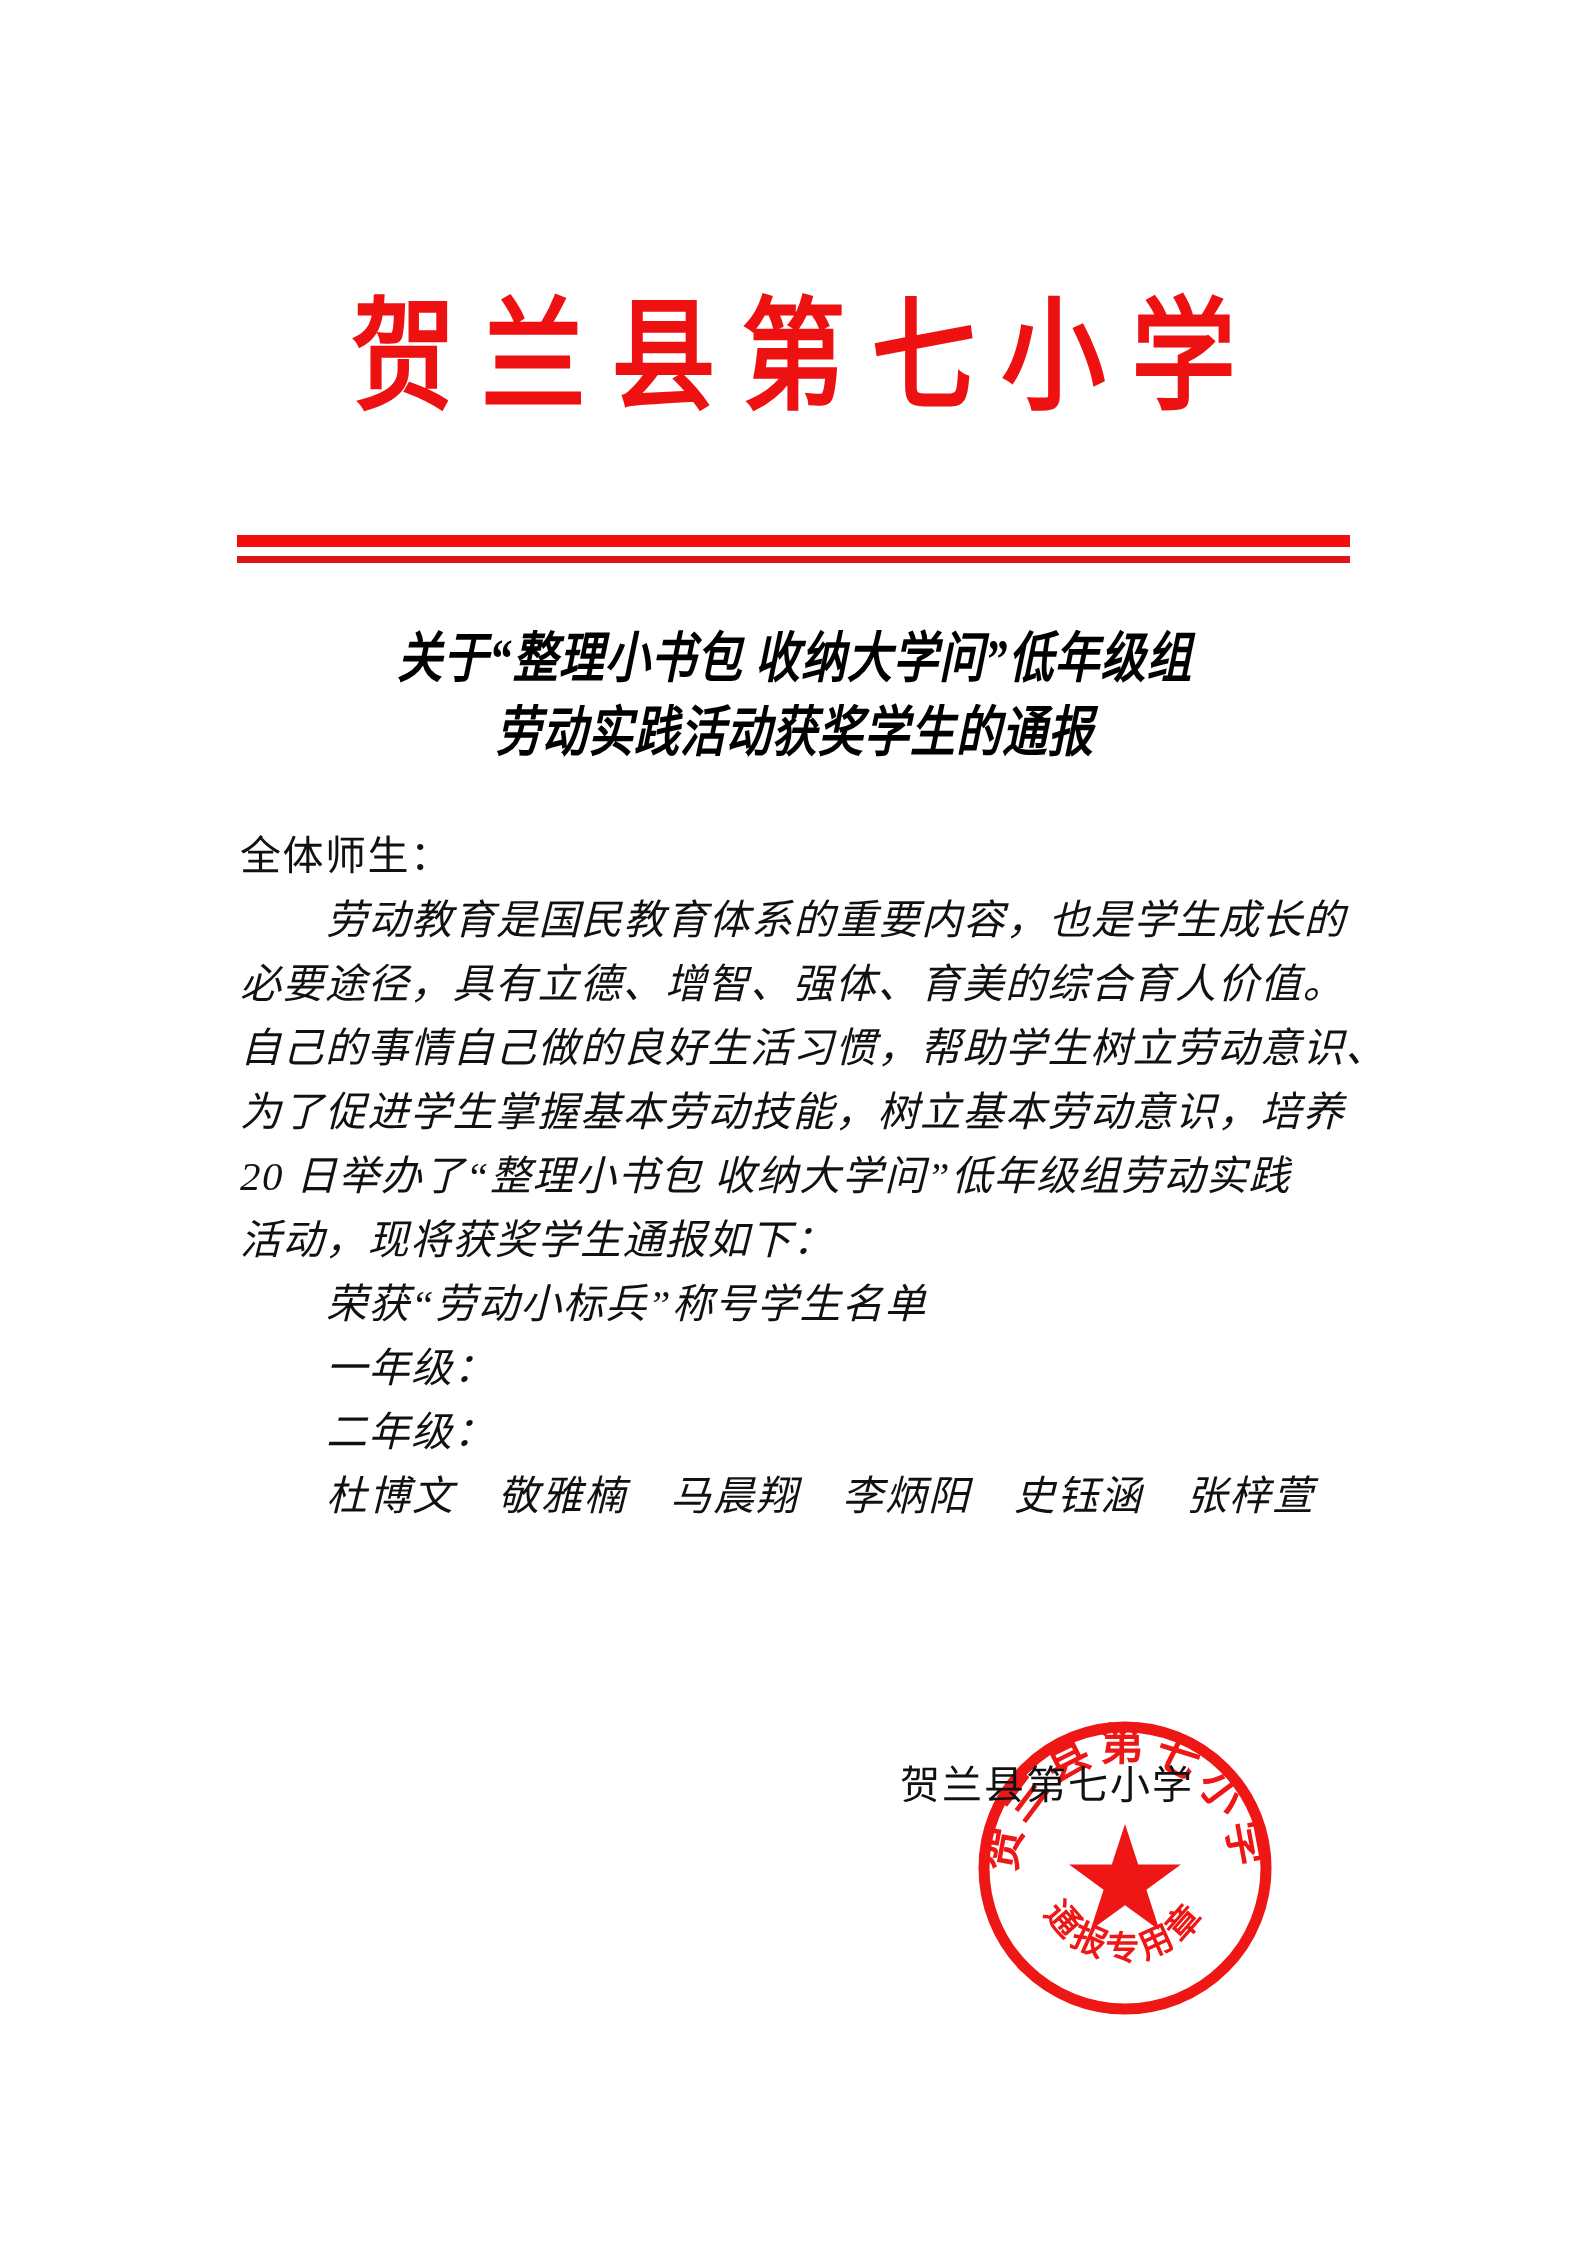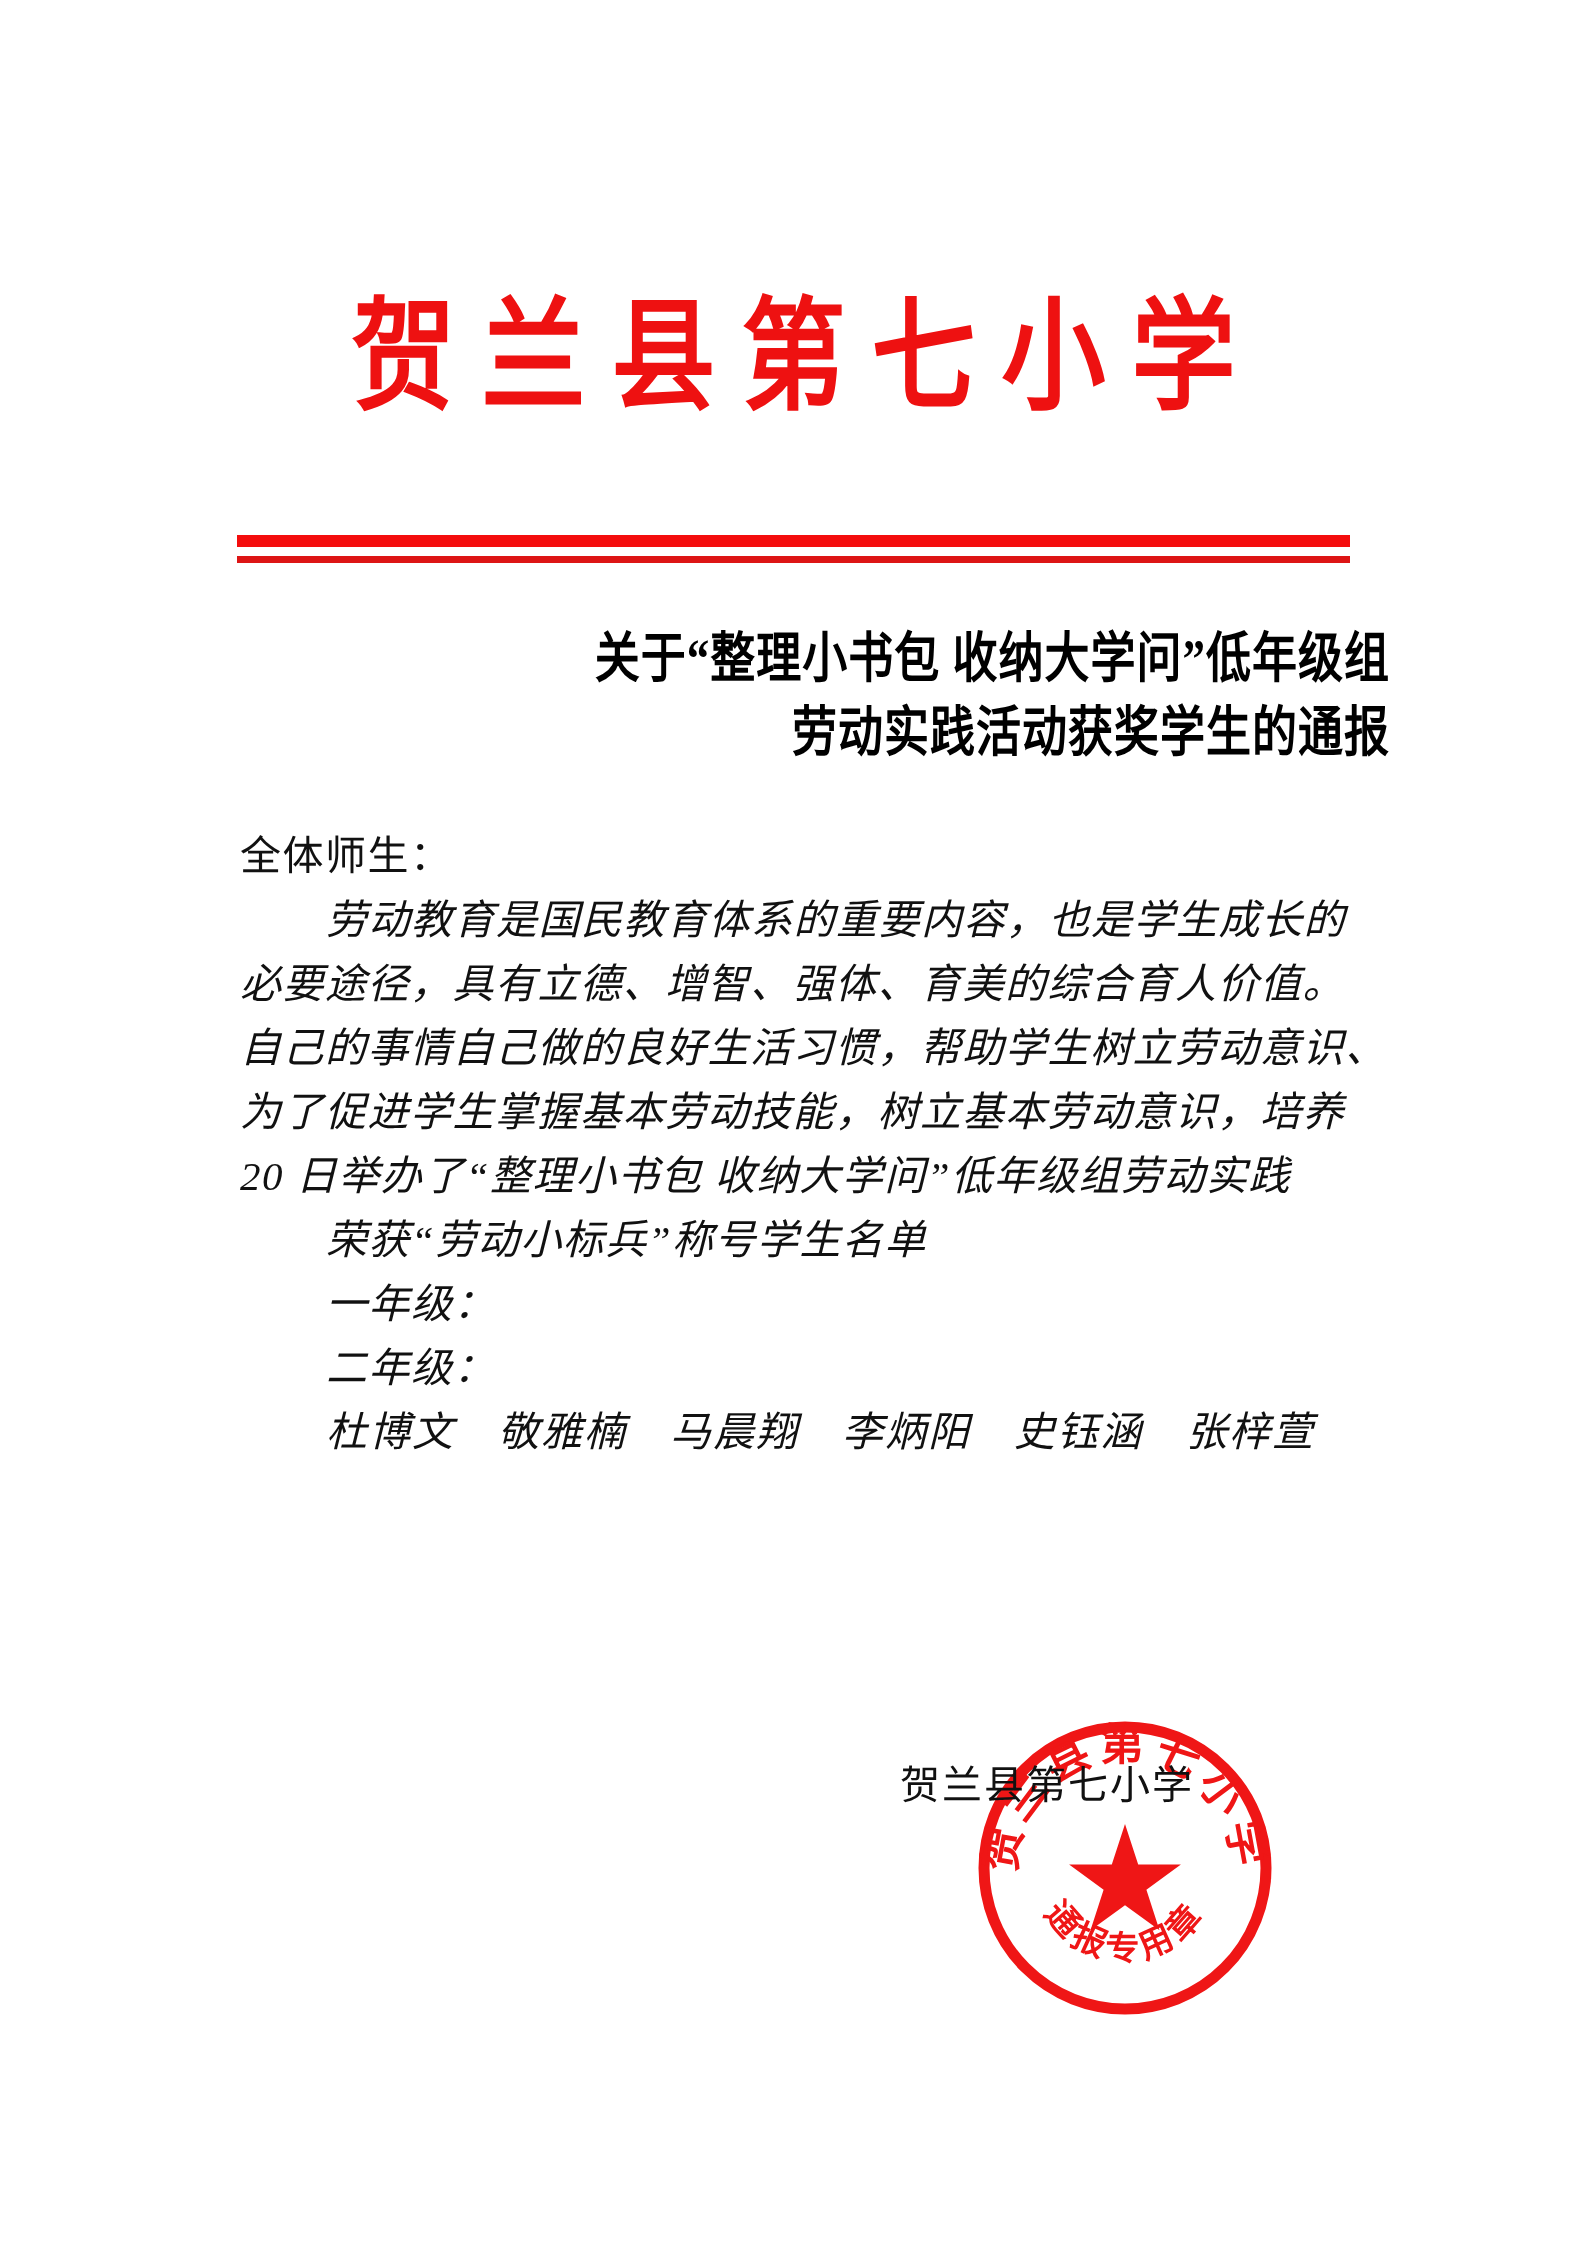--- a/index.html
+++ b/index.html
@@ -66,27 +66,28 @@
     background: #dd1515;
     width: 100%;
   }
 
   
   .doc-title {
     position: absolute;
     left: 200px;
     width: 1190px;
     top: 614px;
-    text-align: right;
+    text-align: center;
     color: #000000;
     font-family: "Liberation Serif", "DejaVu Serif", serif;
     font-weight: 700;
     font-size: 45px;
     line-height: 74px;
     letter-spacing: 1px;
+    font-style: italic;
   }
 
   .doc-title-line {
     display: block;
     white-space: nowrap;
     transform: scaleY(1.22);
     transform-origin: center center;
   }
 
   
@@ -174,20 +175,21 @@
   </div>
 
   <div class="body-block">
     <span class="body-line salutation">全体师生：</span>
 
     <span class="body-line" style="text-indent:86px;">劳动教育是国民教育体系的重要内容，也是学生成长的</span>
     <span class="body-line">必要途径，具有立德、增智、强体、育美的综合育人价值。</span>
     <span class="body-line">自己的事情自己做的良好生活习惯，帮助学生树立劳动意识、</span>
     <span class="body-line">为了促进学生掌握基本劳动技能，树立基本劳动意识，培养</span>
     <span class="body-line">20 日举办了“整理小书包 收纳大学问”低年级组劳动实践</span>
+    <span class="body-line">活动，现将获奖学生通报如下：</span>
 
     <span class="body-line" style="text-indent:86px;">荣获“劳动小标兵”称号学生名单</span>
 
     <span class="body-line" style="text-indent:86px;">一年级：</span>
 
     <span class="body-line" style="text-indent:86px;">二年级：</span>
     <span class="body-line names" style="text-indent:86px;">杜博文　敬雅楠　马晨翔　李炳阳　史钰涵　张梓萱</span>
   </div>
 
   <div class="seal">

